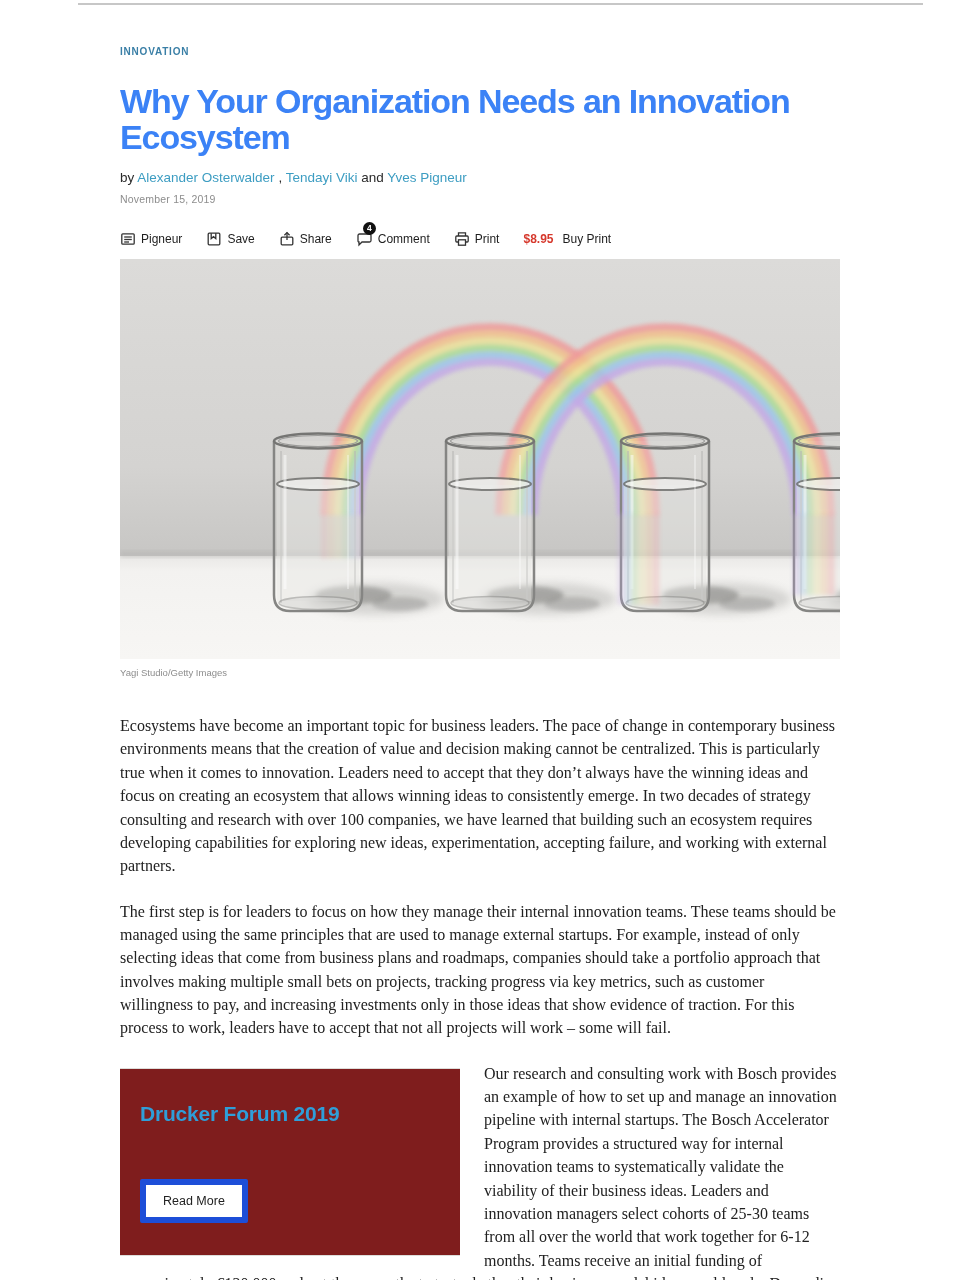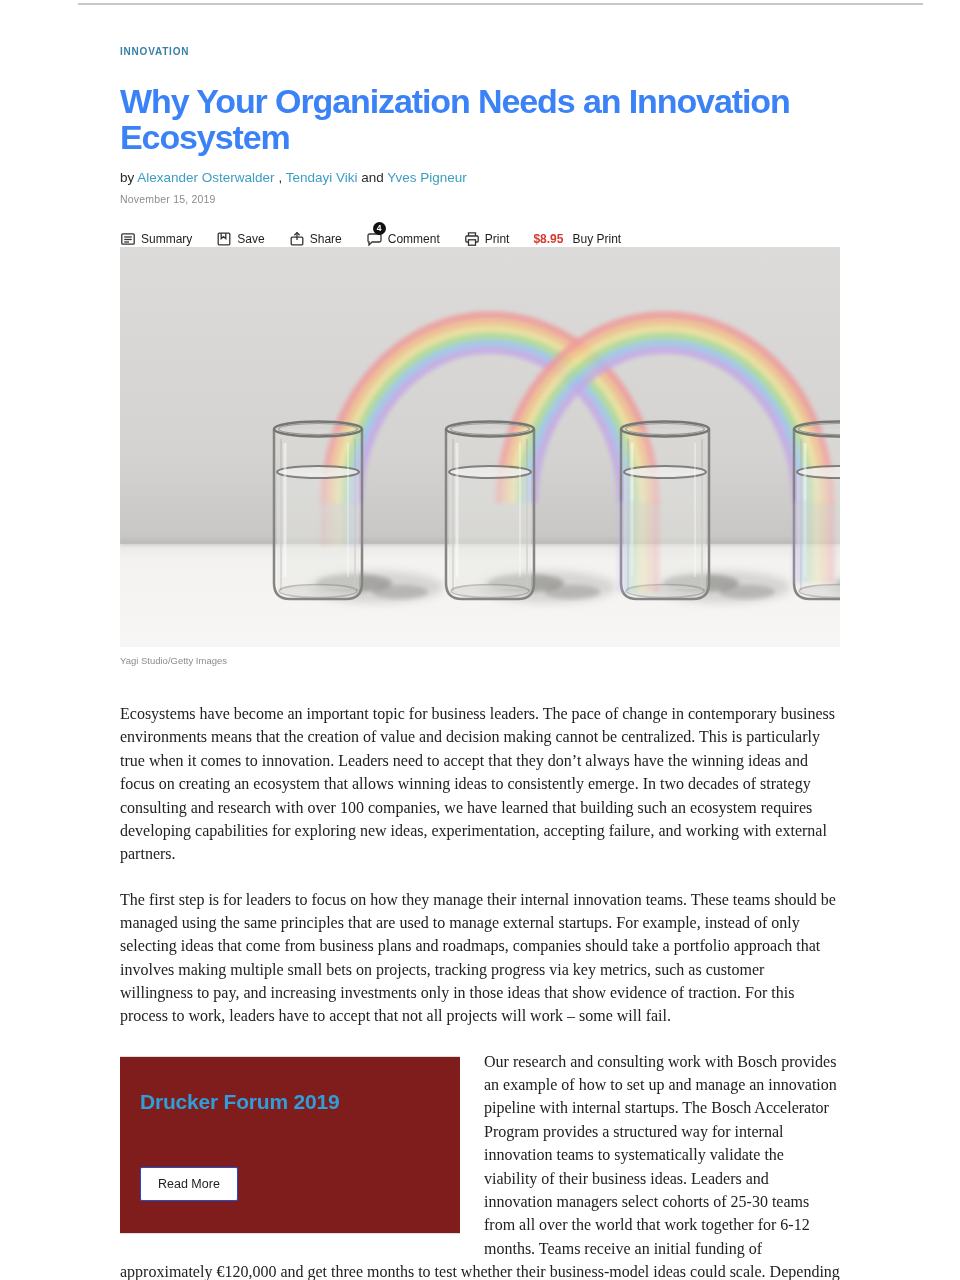--- a/index.html
+++ b/index.html
@@ -42,21 +42,21 @@
     position: relative; padding: 0;
   }
   .tool svg { display: block; }
   .badge {
     position: absolute; top: -9px; left: 7px; width: 13px; height: 13px;
     background: #111; color: #fff; border-radius: 50%;
     font-size: 8.5px; font-weight: 700; line-height: 13px; text-align: center;
   }
   .price { color: var(--price-red, #d6382c); font-weight: 700; margin-right: 4px; }
 
-  figure.hero { width: 648px; }
+  figure.hero { margin-top: 12px; width: 648px; }
   figure.hero svg { display: block; width: 720px; height: 400px; }
   .credit { margin-top: 8px; font-size: 9.5px; color: #8d8d8d; }
 
   .body-copy {
     font-family: "Liberation Serif", serif; font-size: 16px;
     line-height: 1.46; color: #212121;
   }
   .para { margin-top: 22px; }
   .para.first { margin-top: 36px; }
 
@@ -65,21 +65,21 @@
     border-top: 1px solid #ddddda; border-bottom: 1px solid #ddddda;
     padding: 30px 0 32px 20px; background: #7f1d1d;
     font-family: "Liberation Sans", sans-serif;
   }
   .promo-title {
     font-size: 21px; font-weight: 700; letter-spacing: -0.2px;
     color: var(--promo-blue, #2f9ed9);
   }
   .read-more {
     margin-top: 26px; display: inline-block; background: #fff;
-    border: 1px solid #1d4ed8; border-radius: 2px;
+    border: 6px solid #1d4ed8; border-radius: 2px;
     padding: 9px 17px; font-family: "Liberation Sans", sans-serif;
     font-size: 12.5px; color: #222; cursor: pointer;
   }
 </style>
 </head>
 <body>
 
 <div class="top-rule"></div>
 
 <div class="content">
@@ -102,21 +102,21 @@
   <div class="toolbar">
     <button class="tool">
       <span>
         <svg width="16" height="16" viewBox="0 0 16 16" fill="none" stroke="#333" stroke-width="1.3">
           <rect x="1.8" y="2.8" width="12.4" height="10.4" rx="1"></rect>
           <line x1="4.2" y1="6" x2="11.8" y2="6"></line>
           <line x1="4.2" y1="8.5" x2="11.8" y2="8.5"></line>
           <line x1="4.2" y1="11" x2="9" y2="11"></line>
         </svg>
       </span>
-      <span>Summary</span>
+      <span>Pigneur</span>
     </button>
 
     <button class="tool">
       <span>
         <svg width="16" height="16" viewBox="0 0 16 16" fill="none" stroke="#333" stroke-width="1.3">
           <rect x="2.2" y="2.2" width="11.6" height="11.6" rx="1"></rect>
           <path d="M5.2 2.2 v5.4 l2.3-1.9 2.3 1.9 V2.2"></path>
         </svg>
       </span>
       <span>Save</span>

